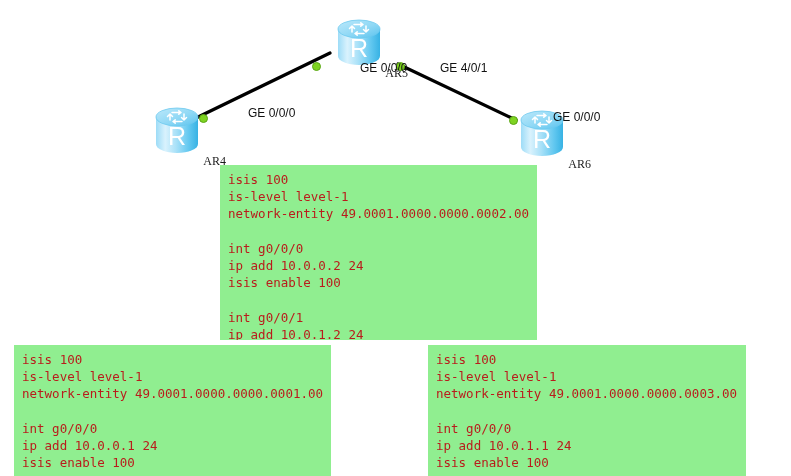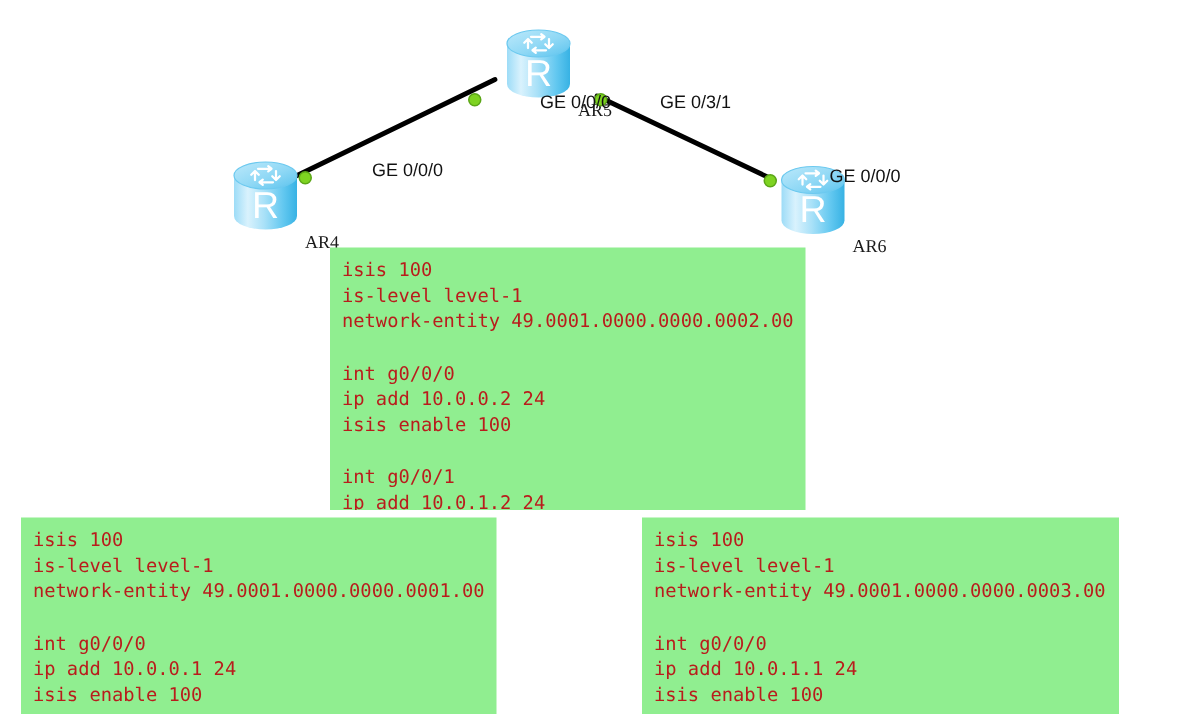--- a/index.html
+++ b/index.html
@@ -150,21 +150,21 @@
     <div class="device-label">AR6</div>
   </div>
 
   <div class="port-dot" style="left:199px; top:114px;"></div>
   <div class="port-dot" style="left:312px; top:62px;"></div>
   <div class="port-dot" style="left:396px; top:62px;"></div>
   <div class="port-dot" style="left:509px; top:116px;"></div>
 
   <div class="port-label" style="left:208px; top:106px;">GE 0/0/0</div>
   <div class="port-label" style="left:320px; top:61px;">GE 0/0/0</div>
-  <div class="port-label" style="left:400px; top:61px;">GE 0/3/1</div>
+  <div class="port-label" style="left:400px; top:61px;">GE 4/0/1</div>
   <div class="port-label" style="left:513px; top:110px;">GE 0/0/0</div>
 
   <div class="config-box" style="left:220px; top:165px; width:317px; height:175px;">isis 100
 is-level level-1
 network-entity 49.0001.0000.0000.0002.00
 
 int g0/0/0
 ip add 10.0.0.2 24
 isis enable 100
 

